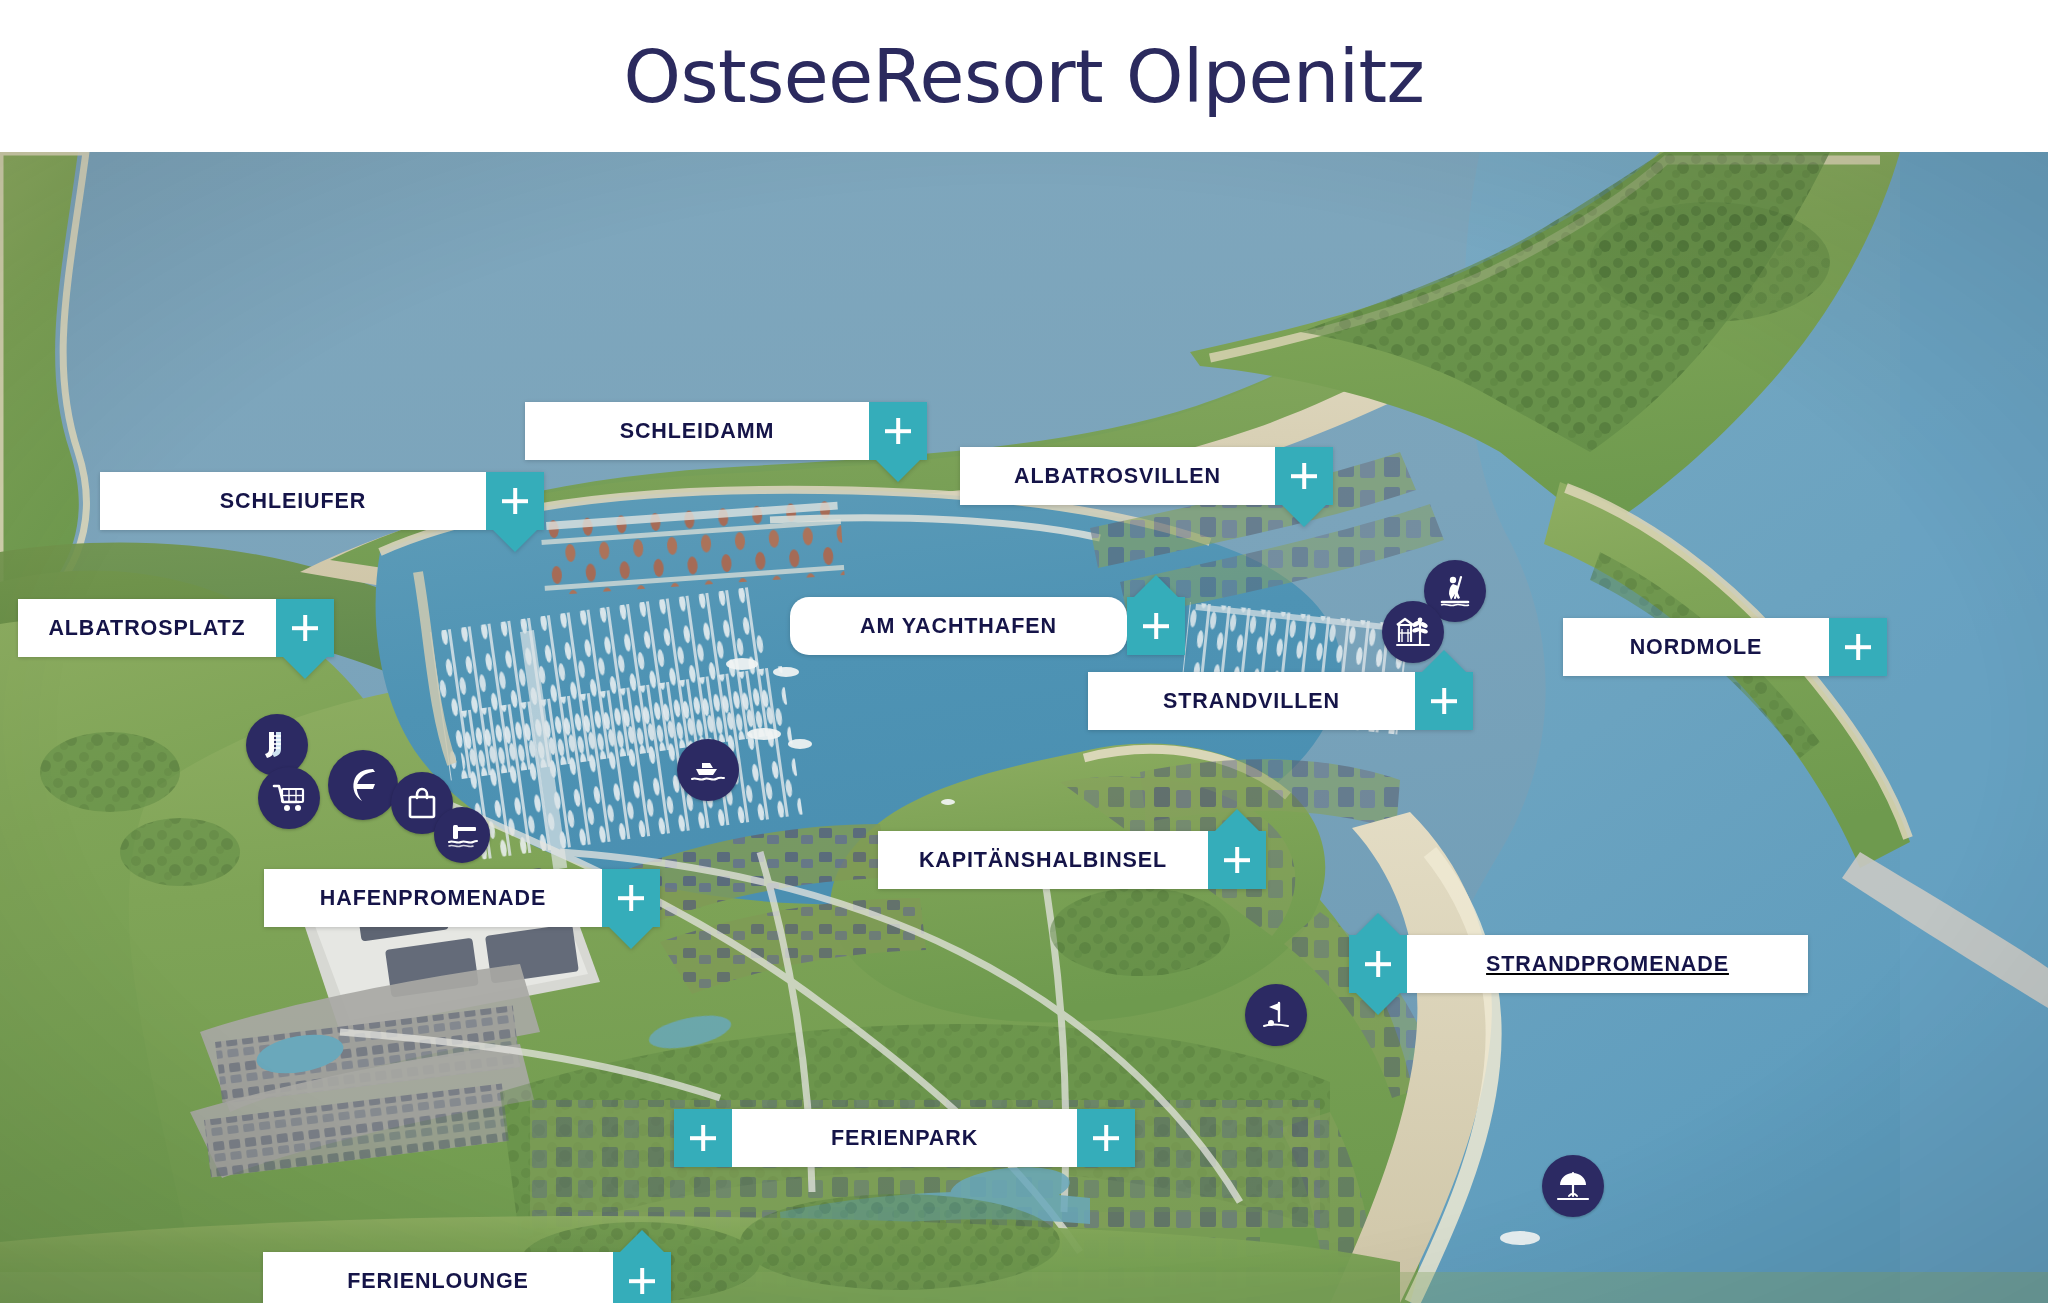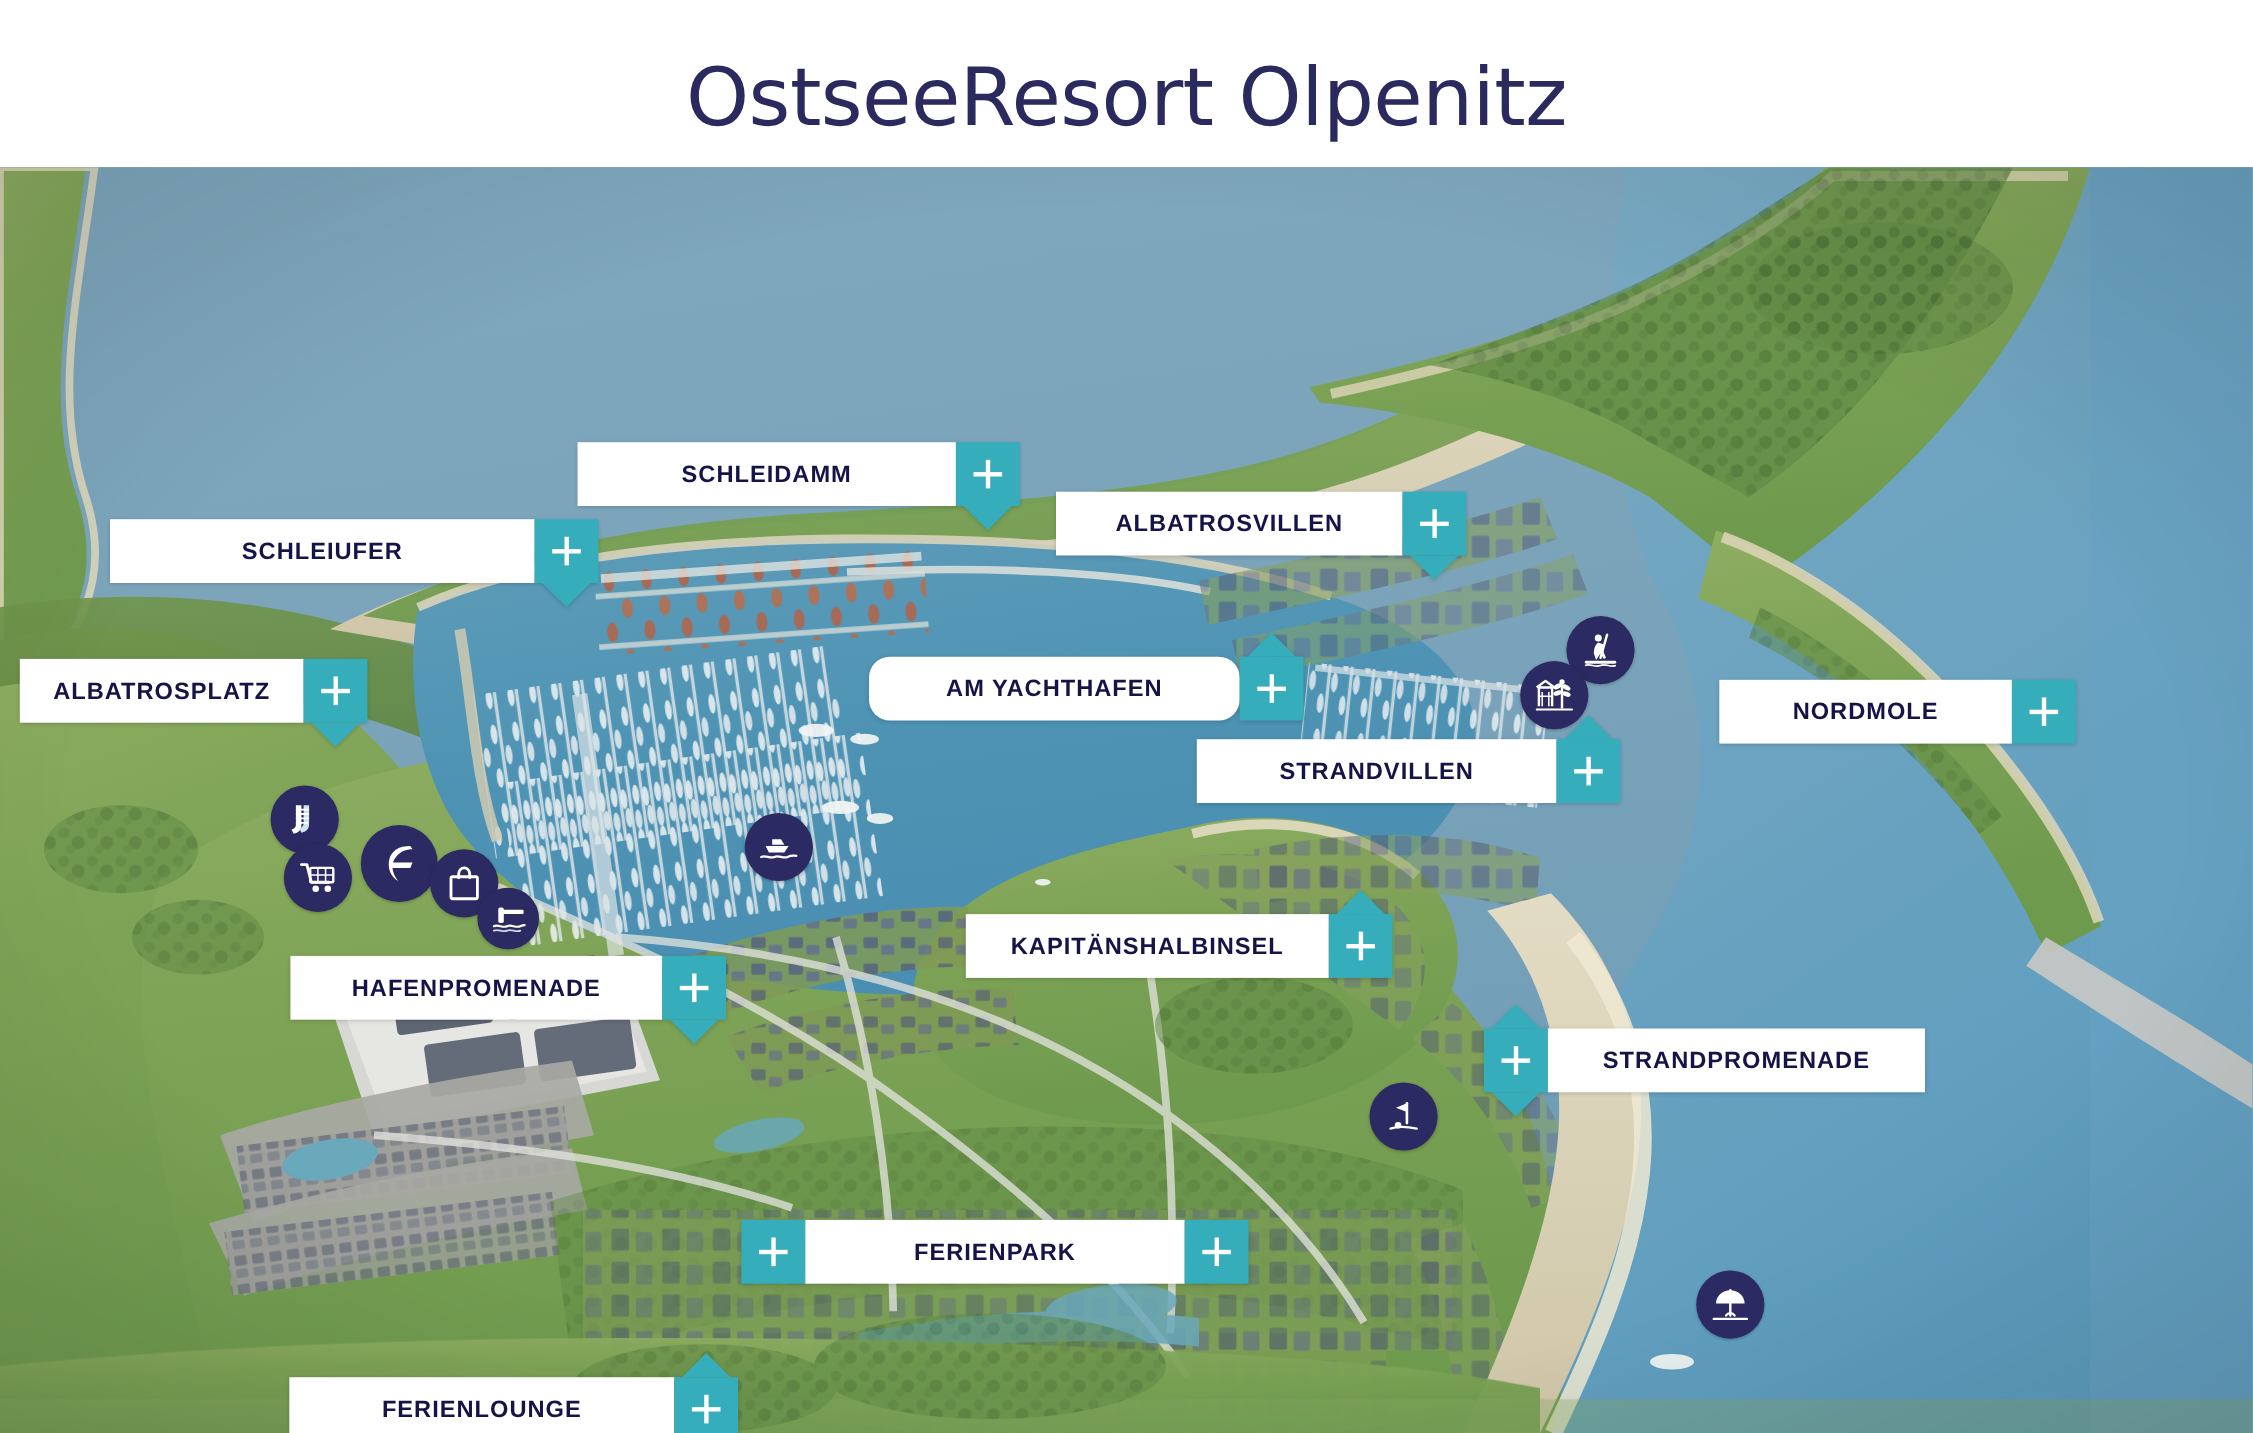--- a/index.html
+++ b/index.html
@@ -12,21 +12,21 @@
   }
   #page {
     position: relative;
     width: 2048px; height: 1303px;
     background: #ffffff;
   }
 
   
   #title-bar {
     position: absolute;
-    left: 0; top: 13px;
+    left: 0; top: 0;
     width: 2048px; height: 152px;
     display: flex; align-items: center; justify-content: center;
     background: #ffffff;
   }
   #page-title {
     font-size: 73px;
     font-weight: 400;
     letter-spacing: -0.5px;
     color: #2b2a5e;
     font-family: "DejaVu Sans", sans-serif;
@@ -533,21 +533,21 @@
       <div class="hs-plus">
         <i class="tail-down"></i>
       </div>
     </div>
 
     <div class="hotspot" style="left:1349px; top:783px;">
       <div class="hs-plus">
         <i class="tail-up"></i>
         <i class="tail-down"></i>
       </div>
-      <div class="hs-text" style="width:343px;">
+      <div class="hs-text" style="width:401px;text-decoration:underline;">
         <span>STRANDPROMENADE</span>
       </div>
     </div>
 
     <div class="hotspot" style="left:674px; top:957px;">
       <div class="hs-plus"></div>
       <div class="hs-text" style="width:345px;">
         <span>FERIENPARK</span>
       </div>
       <div class="hs-plus"></div>

